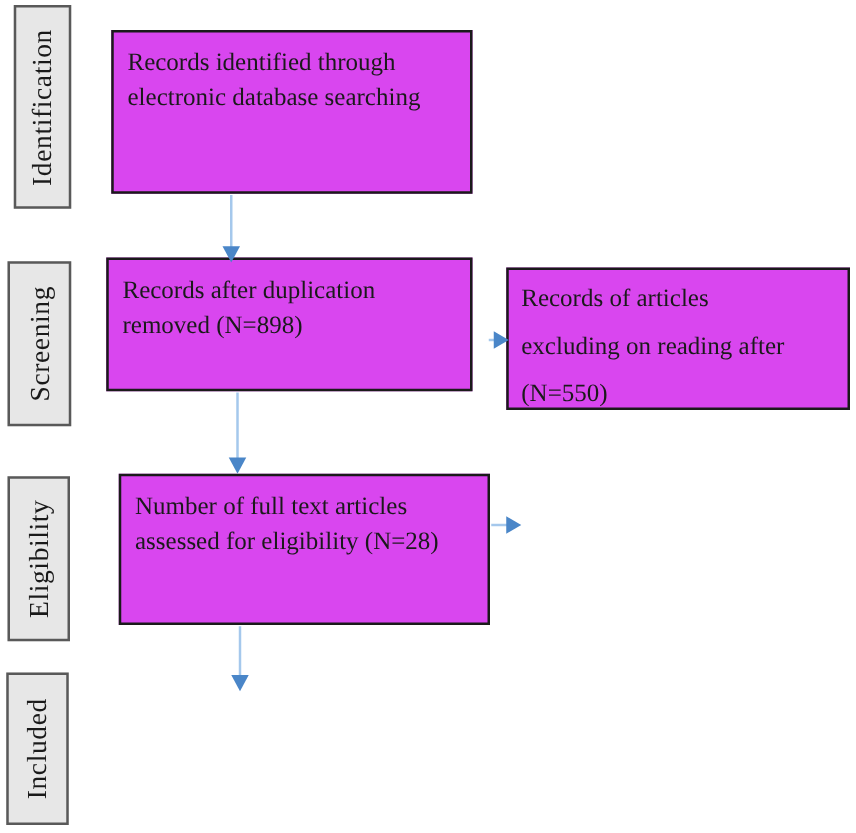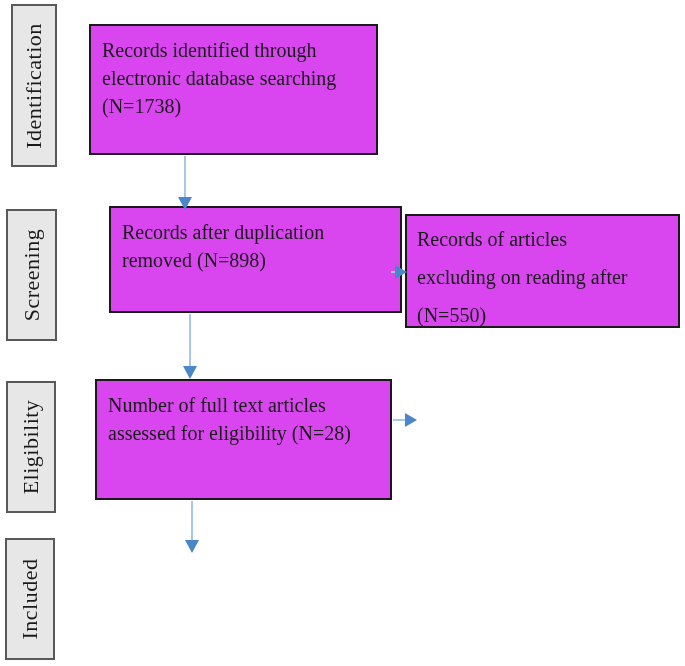--- a/index.html
+++ b/index.html
@@ -91,24 +91,23 @@
   <div class="stage-label" style="left:6px; top:381px; width:50px; height:132px;">
     <span class="vtext">Eligibility</span>
   </div>
   <div class="stage-label" style="left:5px; top:538px; width:50px; height:122px;">
     <span class="vtext">Included</span>
   </div>
 
   <div class="flow-box main" style="left:89px; top:24px; width:289px; height:131px;">
     <div>Records identified through</div>
     <div>electronic database searching</div>
-    <div>(N=1738)</div>
   </div>
 
-  <div class="flow-box main" style="left:85px; top:206px; width:293px; height:107px;margin-left:24px;">
+  <div class="flow-box main" style="left:85px; top:206px; width:293px; height:107px;">
     <div>Records after duplication</div>
     <div>removed (N=898)</div>
   </div>
 
   <div class="flow-box side-a" style="left:405px; top:214px; width:275px; height:114px;">
     <div>Records of articles</div>
     <div>excluding on reading after</div>
     <div>(N=550)</div>
   </div>
 

